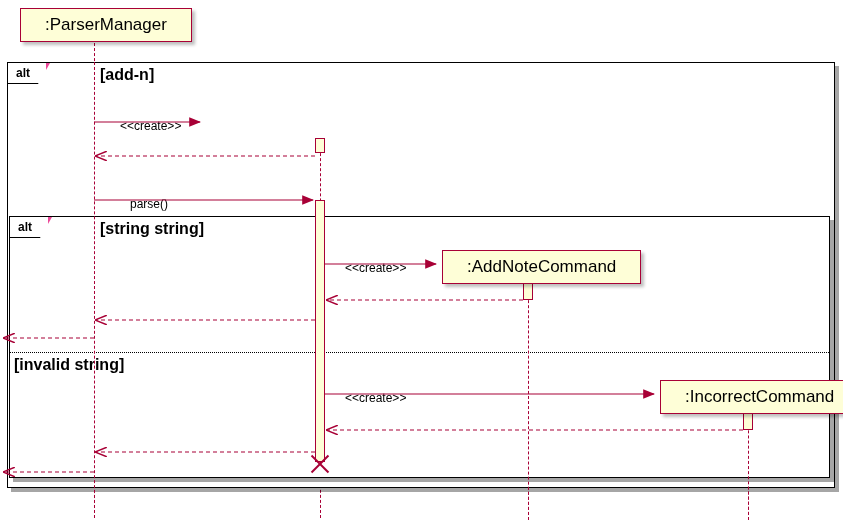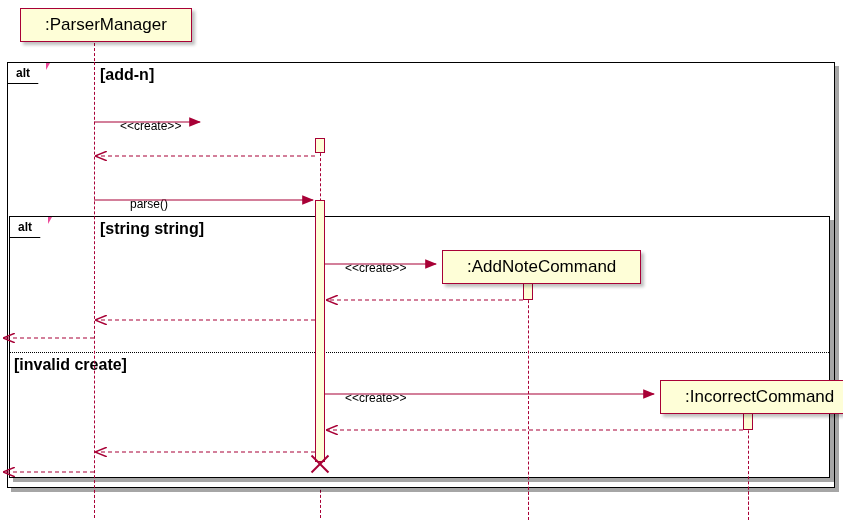--- a/index.html
+++ b/index.html
@@ -119,21 +119,21 @@
   </div>
   <div class="guard" style="left:100px; top:66px;">[add-n]</div>
 
   <div class="frame-shadow" style="left:13px; top:220px; width:821px; height:262px;"></div>
   <div class="frame" style="left:9px; top:216px; width:821px; height:262px; background:#fff;">
     <div class="frame-label-tab">alt</div>
   </div>
   <div class="guard" style="left:100px; top:220px;">[string string]</div>
 
   <div class="divider" style="left:10px; top:352px; width:819px;"></div>
-  <div class="guard" style="left:14px; top:356px;">[invalid create]</div>
+  <div class="guard" style="left:14px; top:356px;">[invalid string]</div>
 
   <div class="lifeline" style="left:94px; top:62px; height:456px;"></div>
   <div class="lifeline" style="left:320px; top:138px; height:325px;"></div>
   <div class="lifeline" style="left:528px; top:280px; height:240px;"></div>
   <div class="lifeline" style="left:748px; top:410px; height:110px;"></div>
   <div class="activation" style="left:315px; top:138px; height:15px;"></div>
   <div class="activation" style="left:315px; top:200px; height:262px;"></div>
   <div class="activation" style="left:523px; top:280px; height:20px;"></div>
   <div class="activation" style="left:743px; top:410px; height:20px;"></div>
 

